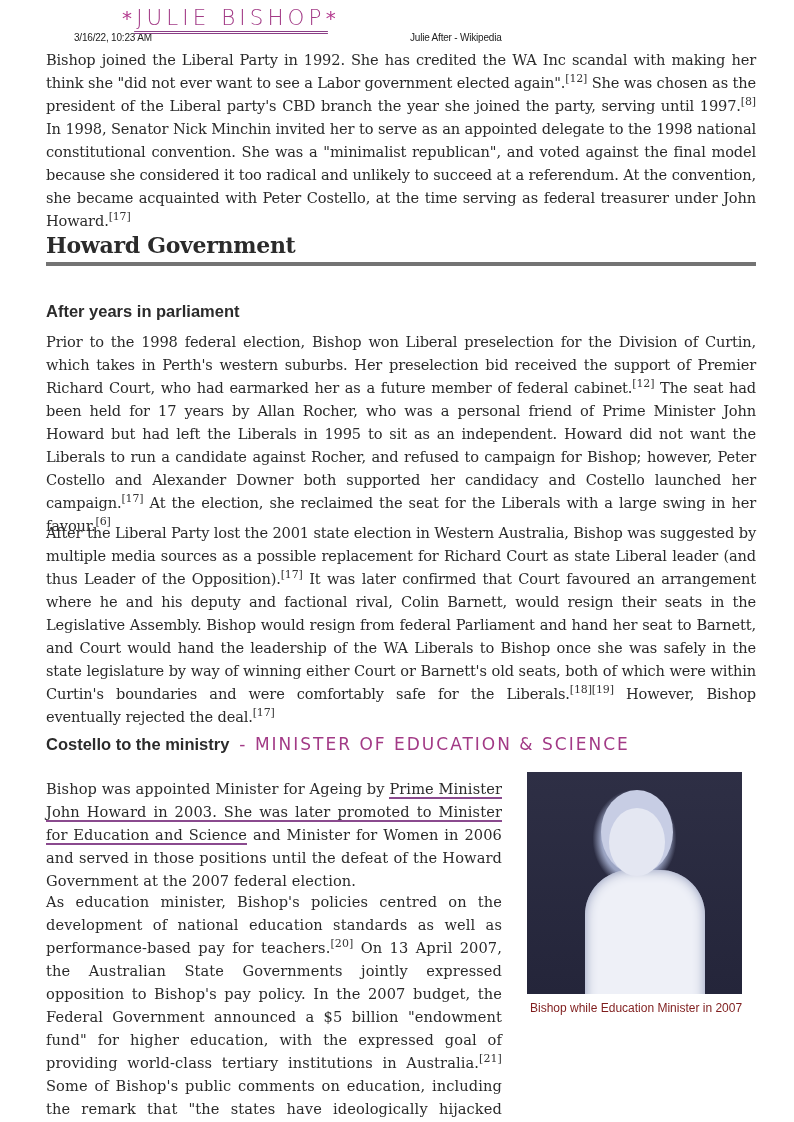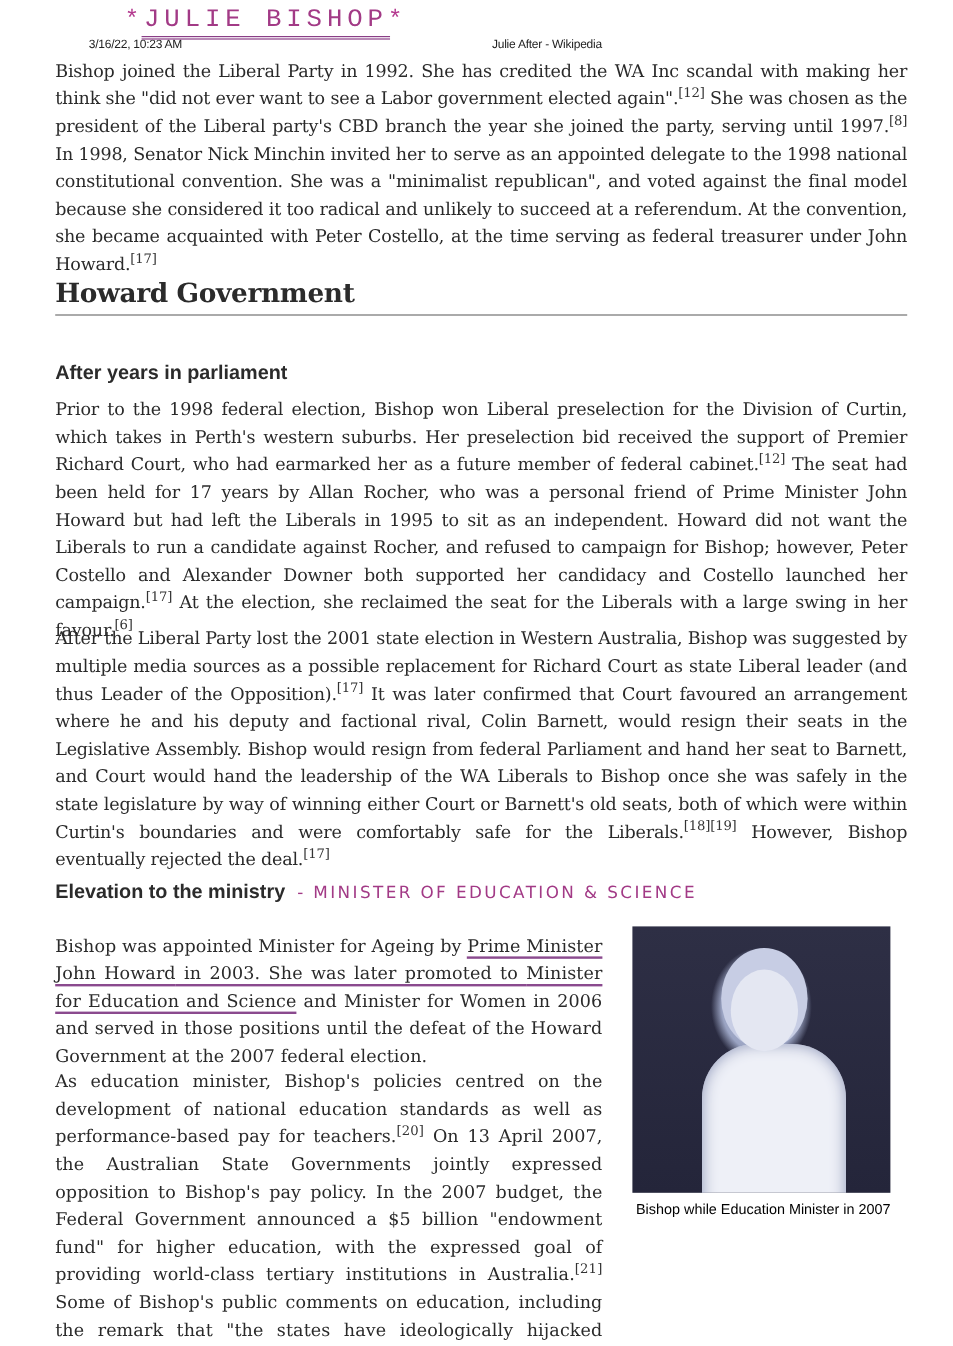--- a/index.html
+++ b/index.html
@@ -12,66 +12,66 @@
     position: absolute; left: 32px; top: 20px; width: 740px; height: 26px;
     font-family: "Liberation Sans", sans-serif; font-size: 10px; color: #222;
   }
   .print-header .ts { position: absolute; left: 0; top: 12px; letter-spacing: -0.2px; margin-left: 42px; }
   .print-header .title { position: absolute; left: 378px; top: 12px; letter-spacing: -0.2px; }
   .hw {
     font-family: "DejaVu Sans", sans-serif; color: #a23a86; font-weight: normal;
     letter-spacing: 3px;
   }
   .hw-title {
-    position: absolute; left: 104px; top: 6px; font-size: 21px; letter-spacing: 4px; font-family: Liberation Mono, monospace;
+    position: absolute; left: 122px; top: 6px; font-size: 21px; letter-spacing: 4px;
   }
   .hw-title .name {
     display: inline-block; border-bottom: 3px double #8a3e86; padding: 0 2px 1px 2px;
     font-weight: 300; transform: scaleX(1.02);
   }
   .hw-title .star { font-size: 20px; color: #b43a8f; }
   .content {
     position: absolute; left: 46px; top: 0; width: 710px;
   }
   p.para {
     margin: 0; font-size: 14.6px; line-height: 23px; text-align: justify;
     letter-spacing: -0.15px; word-spacing: 0px;
   }
   .u { text-decoration-color: #8fa0c8; text-decoration-style: dotted; text-underline-offset: 3px; }
   sup.ref { font-size: 11px; vertical-align: 6px; line-height: 0; color: #333; }
   .h2 {
     position: absolute; left: 46px; top: 232px; width: 710px;
     font-family: "DejaVu Serif", serif; font-size: 22px; font-weight: bold; color: #2b2b2b;
     letter-spacing: -0.3px;
-    border-bottom: 1px solid #737373; padding-bottom: 4px;
+    border-bottom: 4px solid #737373; padding-bottom: 4px;
   }
   .h3 {
     position: absolute; left: 46px;
     font-family: "Liberation Sans", sans-serif; font-size: 16.5px; font-weight: bold; color: #2b2b2b;
   }
-  .h3-annot { font-size: 14px; margin-left: 10px; letter-spacing: 2px; }
+  .h3-annot { font-size: 17px; margin-left: 10px; letter-spacing: 2px; }
   .photo {
     position: absolute; left: 527px; top: 772px; width: 215px; height: 222px;
     background: radial-gradient(ellipse 60px 70px at 50% 30%, #c9d0e6 0%, #9aa3c2 55%, transparent 70%),
                 linear-gradient(180deg, #2e2f45 0%, #24253a 100%);
     overflow: hidden;
   }
   .photo .body {
     position: absolute; left: 58px; top: 98px; width: 120px; height: 140px;
     background: #eef0f7; border-radius: 45px 45px 0 0;
     box-shadow: inset 0 0 12px #8d96b8;
   }
   .photo .face {
     position: absolute; left: 82px; top: 36px; width: 56px; height: 68px;
     background: #e4e7f2; border-radius: 50%;
     box-shadow: 0 -10px 0 8px #c7cde4;
   }
   .caption {
     position: absolute; left: 530px; top: 998px; width: 215px;
-    font-family: "Liberation Sans", sans-serif; font-size: 12px; line-height: 20px; color: #000000;
+    font-family: "Liberation Sans", sans-serif; font-size: 12px; line-height: 20px; color: #7f1d1d;
   }
   .hl-underline { border-bottom: 2px solid #8a4a8e; }
 </style>
 </head>
 <body>
 
 <div class="print-header">
   <span class="ts">3/16/22, 10:23 AM</span>
   <span class="title">Julie After - Wikipedia</span>
 </div>
@@ -96,21 +96,21 @@
   </p>
 </div>
 
 <div class="content" style="top:521px;">
   <p class="para">
     <span>After the Liberal Party lost the </span><a class="u">2001 state election</a><span> in Western Australia, Bishop was suggested by multiple media sources as a possible replacement for Richard Court as state Liberal leader (and thus </span><a class="u">Leader of the Opposition</a><span>).</span><sup class="ref">[17]</sup><span> It was later confirmed that Court favoured an arrangement where he and his deputy and factional rival, </span><a class="u">Colin Barnett</a><span>, would resign their seats in the </span><a class="u">Legislative Assembly</a><span>. Bishop would resign from federal Parliament and hand her seat to Barnett, and Court would hand the leadership of the WA Liberals to Bishop once she was safely in the state legislature by way of winning either Court or Barnett's old seats, both of which were within Curtin's boundaries and were comfortably safe for the Liberals.</span><sup class="ref">[18]</sup><sup class="ref">[19]</sup><span> However, Bishop eventually rejected the deal.</span><sup class="ref">[17]</sup>
   </p>
 </div>
 
 <div class="h3" style="top:734px;">
-  <span>Elevation to the ministry</span><span class="hw h3-annot">- MINISTER OF EDUCATION &amp; SCIENCE</span>
+  <span>Costello to the ministry</span><span class="hw h3-annot">- MINISTER OF EDUCATION &amp; SCIENCE</span>
 </div>
 
 <div class="content" style="top:777px; width:456px;">
   <p class="para" style="letter-spacing:0.1px;">
     <span>Bishop was appointed </span><a class="u">Minister for Ageing</a><span> by </span><a class="u hl-underline">Prime Minister John Howard</a><span class="hl-underline"> in 2003. She was later promoted to </span><a class="u hl-underline">Minister for Education and Science</a><span> and </span><a class="u">Minister for Women</a><span> in 2006 and served in those positions until the defeat of the Howard Government at the </span><a class="u">2007 federal election</a><span>.</span>
   </p>
 </div>
 
 <div class="content" style="top:890px; width:456px;">
   <p class="para" style="letter-spacing:0.1px;">

